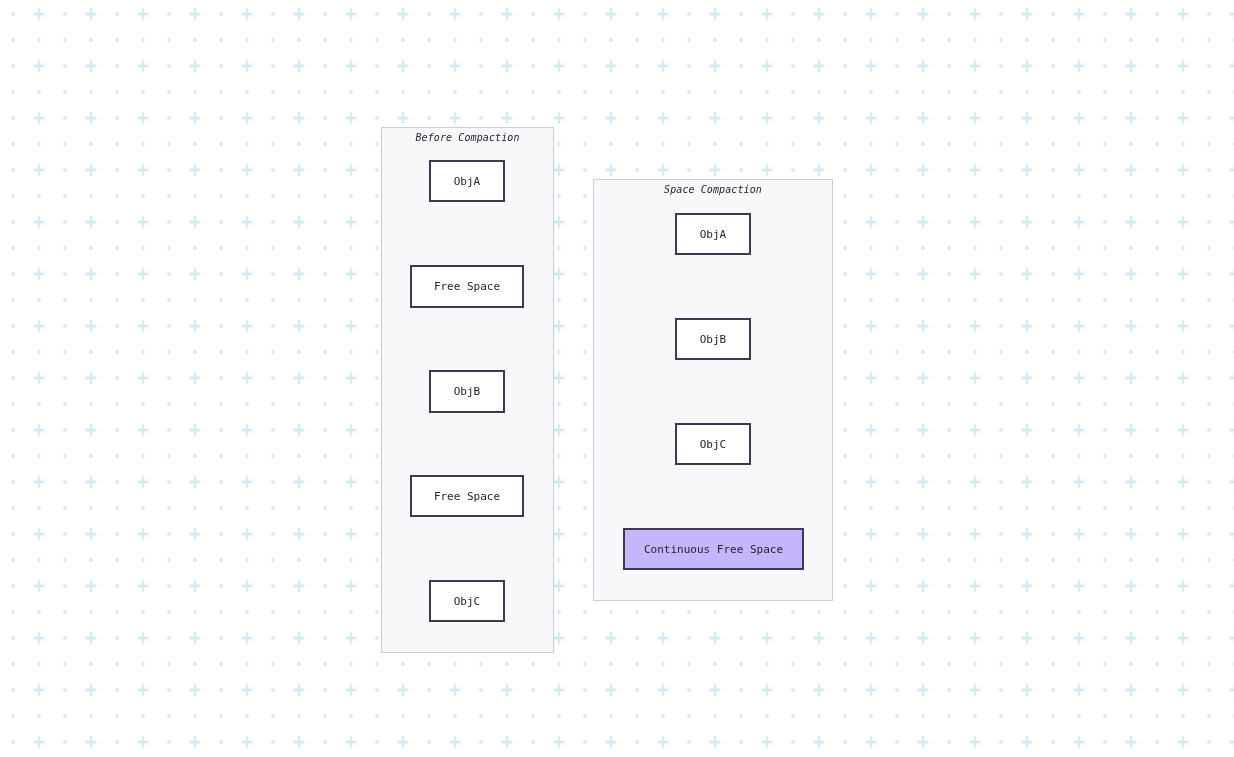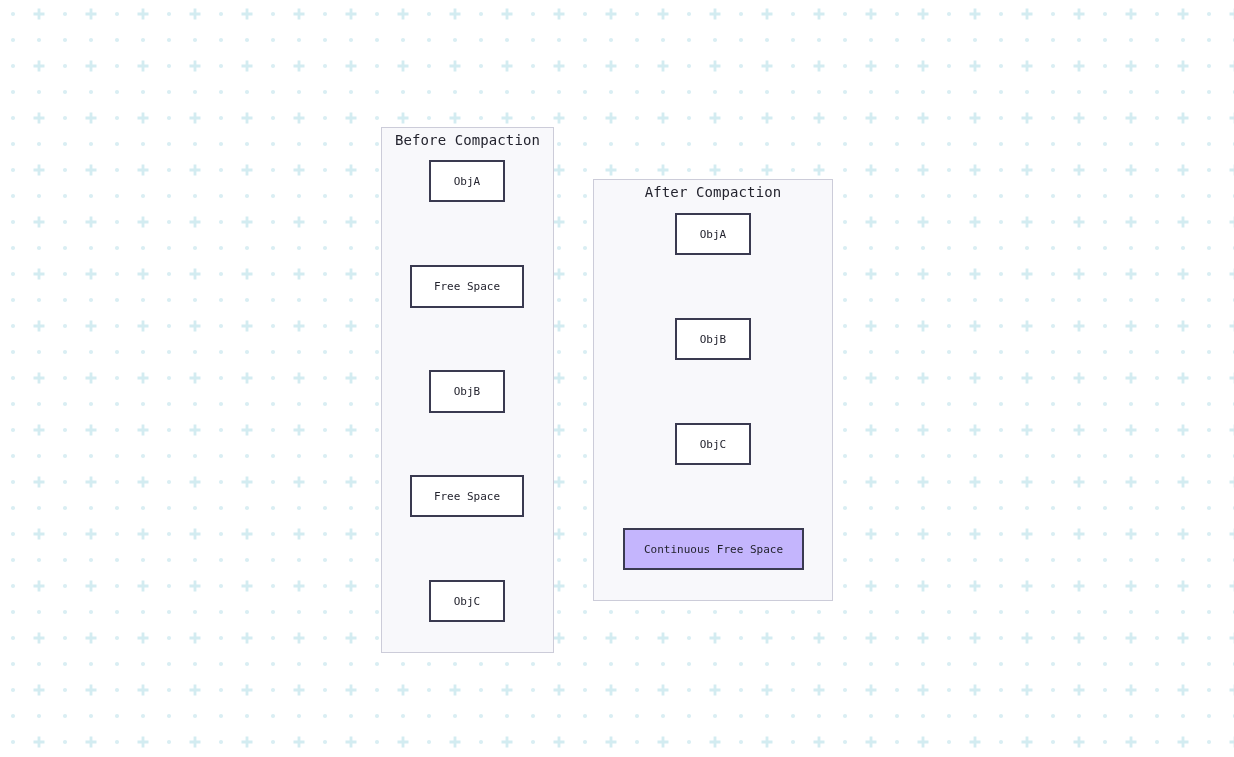--- a/index.html
+++ b/index.html
@@ -37,24 +37,25 @@
     background: #f8f8fb;
     border: 1px solid #ccccd9;
     box-sizing: border-box;
   }
 
   .panel-title {
     position: absolute;
     left: 0;
     width: 100%;
     text-align: center;
-    font-size: 14px;
+    font-size: 10px;
     color: #23232e;
     letter-spacing: 0.1px;
     white-space: nowrap;
+    font-style: italic;
   }
 
   .node {
     position: absolute;
     box-sizing: border-box;
     background: #ffffff;
     border: 2px solid #3a3a50;
     display: flex;
     align-items: center;
     justify-content: center;
@@ -1545,21 +1546,21 @@
     <div class="node" style="left: 429px; top: 370px; width: 76px; height: 43px; border-color: rgb(58, 58, 80); background: rgb(255, 255, 255);">
       <span>ObjB</span>
     </div>
     <div class="node" style="left: 410px; top: 475px; width: 114px; height: 42px; border-color: rgb(58, 58, 80); background: rgb(255, 255, 255);">
       <span>Free Space</span>
     </div>
     <div class="node" style="left: 429px; top: 580px; width: 76px; height: 42px; border-color: rgb(58, 58, 80); background: rgb(255, 255, 255);">
       <span>ObjC</span>
     </div>
     <div class="panel" style="left: 593px; top: 179px; width: 240px; height: 422px; border-color: rgb(204, 204, 217); background: rgb(248, 248, 251);"></div>
-    <div class="panel-title" style="left: 593px; width: 240px; top: 184px;">After Compaction</div>
+    <div class="panel-title" style="left: 593px; width: 240px; top: 184px;">Space Compaction</div>
     <div class="node" style="left: 675px; top: 213px; width: 76px; height: 42px; border-color: rgb(58, 58, 80); background: rgb(255, 255, 255);">
       <span>ObjA</span>
     </div>
     <div class="node" style="left: 675px; top: 318px; width: 76px; height: 42px; border-color: rgb(58, 58, 80); background: rgb(255, 255, 255);">
       <span>ObjB</span>
     </div>
     <div class="node" style="left: 675px; top: 423px; width: 76px; height: 42px; border-color: rgb(58, 58, 80); background: rgb(255, 255, 255);">
       <span>ObjC</span>
     </div>
     <div class="node" style="left: 623px; top: 528px; width: 181px; height: 42px; border-color: rgb(58, 58, 80); background: #c4b5fd;">

